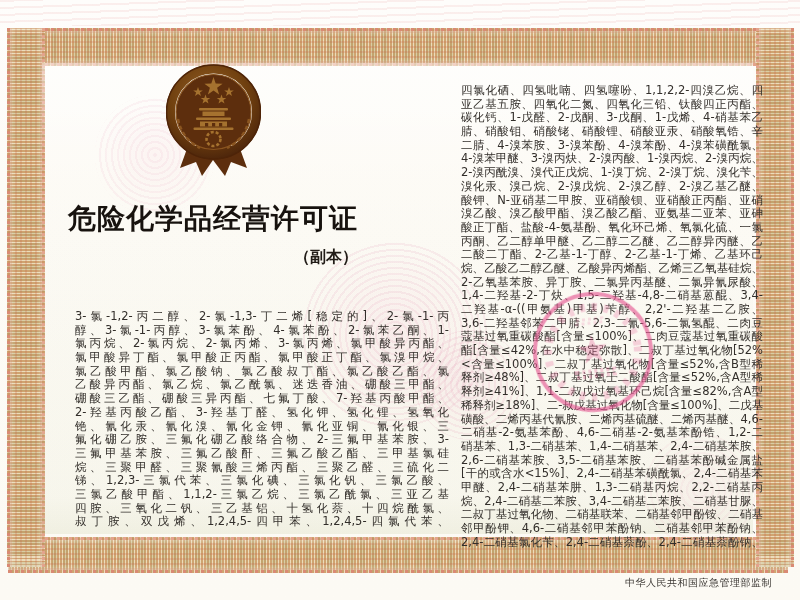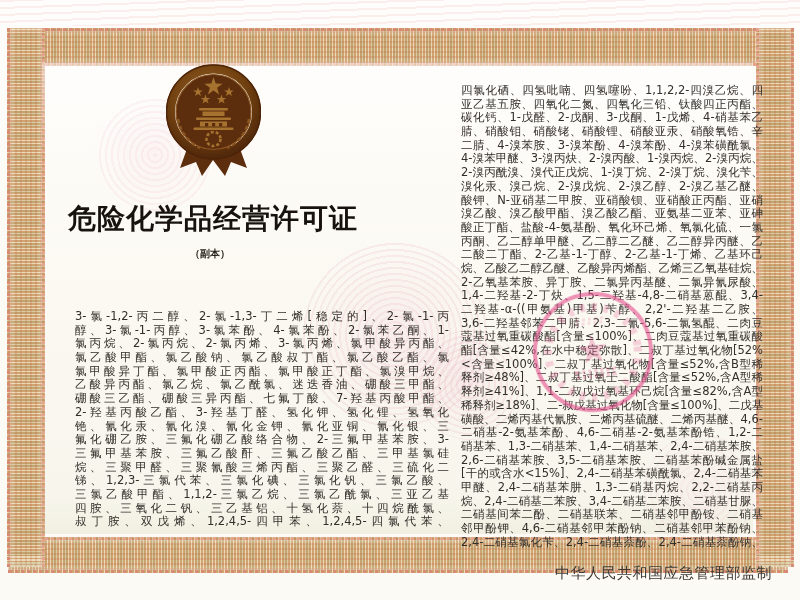--- a/index.html
+++ b/index.html
@@ -31,33 +31,33 @@
   
   .rosette{position:absolute;border-radius:50%;pointer-events:none;
     background:
       repeating-radial-gradient(circle,rgba(228,150,180,.14) 0 2px,rgba(255,255,255,0) 2px 6px),
       radial-gradient(circle,rgba(238,160,190,.12),rgba(255,255,255,0) 70%);}
   
   .emblem{position:absolute;left:166px;top:64px;width:95px;height:118px;}
   .title{position:absolute;left:62px;top:200px;width:296px;text-align:right;
     font-family:"DejaVu Serif",serif;font-weight:700;font-size:28px;letter-spacing:1px;
     color:#17120e;white-space:nowrap;}
-  .subtitle{position:absolute;left:62px;top:247px;width:296px;text-align:center;
-    font-family:"DejaVu Serif",serif;font-weight:700;font-size:10px;color:#211c17;}
+  .subtitle{position:absolute;left:62px;top:247px;width:296px;text-align:right;
+    font-family:"DejaVu Serif",serif;font-weight:700;font-size:16px;color:#211c17;}
   
   .col{position:absolute;color:#322e2a;font-size:11.5px;line-height:13.7px;}
   .col .line{height:13.7px;text-align:justify;text-align-last:justify;
     white-space:nowrap;overflow:hidden;}
   .col-left{left:75px;top:310px;width:374px;}
   .col-right{left:461px;top:64px;width:302px;margin-top:20px;}
   
   .seal{position:absolute;left:530px;top:289px;width:126px;height:126px;
     transform:rotate(-7deg);opacity:.82;}
-  .imprint{position:absolute;left:0;top:564px;width:772px;text-align:right;
-    font-size:15px;letter-spacing:.5px;color:#3d3935;}
+  .imprint{position:absolute;left:0;top:576px;width:772px;text-align:right;
+    font-size:10px;letter-spacing:.5px;color:#3d3935;}
 </style>
 </head>
 <body>
 
 <div class="page">
 
   <div class="band band-top"></div>
   <div class="band band-bottom"></div>
   <div class="band v band-left"></div>
   <div class="band v band-right"></div>
@@ -112,22 +112,22 @@
     <path d="M83 55 Q79 75 61 84" fill="none" stroke="#8a5520" stroke-width="2.5" stroke-dasharray="4 3"></path>
   </svg>
 
   <div class="title">危险化学品经营许可证</div>
   <div class="subtitle">（副本）</div>
 
   <div class="col col-left">
       <div class="line">3-氯-1,2-丙二醇、2-氯-1,3-丁二烯[稳定的]、2-氯-1-丙</div>
       <div class="line">醇、3-氯-1-丙醇、3-氯苯酚、4-氯苯酚、2-氯苯乙酮、1-</div>
       <div class="line">氯丙烷、2-氯丙烷、2-氯丙烯、3-氯丙烯、氯甲酸异丙酯、</div>
+      <div class="line">氯甲酸异丁酯、氯甲酸正丙酯、氯甲酸正丁酯、氯溴甲烷、</div>
       <div class="line">氯乙酸甲酯、氯乙酸钠、氯乙酸叔丁酯、氯乙酸乙酯、氯</div>
-      <div class="line">氯甲酸异丁酯、氯甲酸正丙酯、氯甲酸正丁酯、氯溴甲烷、</div>
       <div class="line">乙酸异丙酯、氯乙烷、氯乙酰氯、迷迭香油、硼酸三甲酯、</div>
       <div class="line">硼酸三乙酯、硼酸三异丙酯、七氟丁酸、7-羟基丙酸甲酯、</div>
       <div class="line">2-羟基丙酸乙酯、3-羟基丁醛、氢化钾、氢化锂、氢氧化</div>
       <div class="line">铯、氰化汞、氰化溴、氰化金钾、氰化亚铜、氰化银、三</div>
       <div class="line">氟化硼乙胺、三氟化硼乙酸络合物、2-三氟甲基苯胺、3-</div>
       <div class="line">三氟甲基苯胺、三氟乙酸酐、三氟乙酸乙酯、三甲基氯硅</div>
       <div class="line">烷、三聚甲醛、三聚氰酸三烯丙酯、三聚乙醛、三硫化二</div>
       <div class="line">锑、1,2,3-三氯代苯、三氯化碘、三氯化钒、三氯乙酸、</div>
       <div class="line">三氯乙酸甲酯、1,1,2-三氯乙烷、三氯乙酰氯、三亚乙基</div>
       <div class="line">四胺、三氧化二钒、三乙基铝、十氢化萘、十四烷酰氯、</div>
@@ -158,21 +158,21 @@
       <div class="line">释剂≥48%]、二叔丁基过氧壬二酸酯[含量≤52%,含A型稀</div>
       <div class="line">释剂≥41%]、1,1-二叔戊过氧基环己烷[含量≤82%,含A型</div>
       <div class="line">稀释剂≥18%]、二-叔戊基过氧化物[含量≤100%]、二戊基</div>
       <div class="line">磺酸、二烯丙基代氰胺、二烯丙基硫醚、二烯丙基醚、4,6-</div>
       <div class="line">二硝基-2-氨基苯酚、4,6-二硝基-2-氨基苯酚锆、1,2-二</div>
       <div class="line">硝基苯、1,3-二硝基苯、1,4-二硝基苯、2,4-二硝基苯胺、</div>
       <div class="line">2,6-二硝基苯胺、3,5-二硝基苯胺、二硝基苯酚碱金属盐</div>
       <div class="line">[干的或含水&lt;15%]、2,4-二硝基苯磺酰氯、2,4-二硝基苯</div>
       <div class="line">甲醚、2,4-二硝基苯肼、1,3-二硝基丙烷、2,2-二硝基丙</div>
       <div class="line">烷、2,4-二硝基二苯胺、3,4-二硝基二苯胺、二硝基甘脲、</div>
-      <div class="line">二硝基间苯二酚、二硝基联苯、二硝基邻甲酚铵、二硝基</div>
+      <div class="line">二叔丁基过氧化物、二硝基联苯、二硝基邻甲酚铵、二硝基</div>
       <div class="line">邻甲酚钾、4,6-二硝基邻甲苯酚钠、二硝基邻甲苯酚钠、</div>
       <div class="line">2,4-二硝基氯化苄、2,4-二硝基萘酚、2,4-二硝基萘酚钠、</div>
     </div>
 
   <svg class="seal" viewBox="0 0 126 126" aria-hidden="true">
     <defs>
         <filter id="blr">
           <feGaussianBlur stdDeviation="0.7"></feGaussianBlur>
         </filter>
       </defs>

